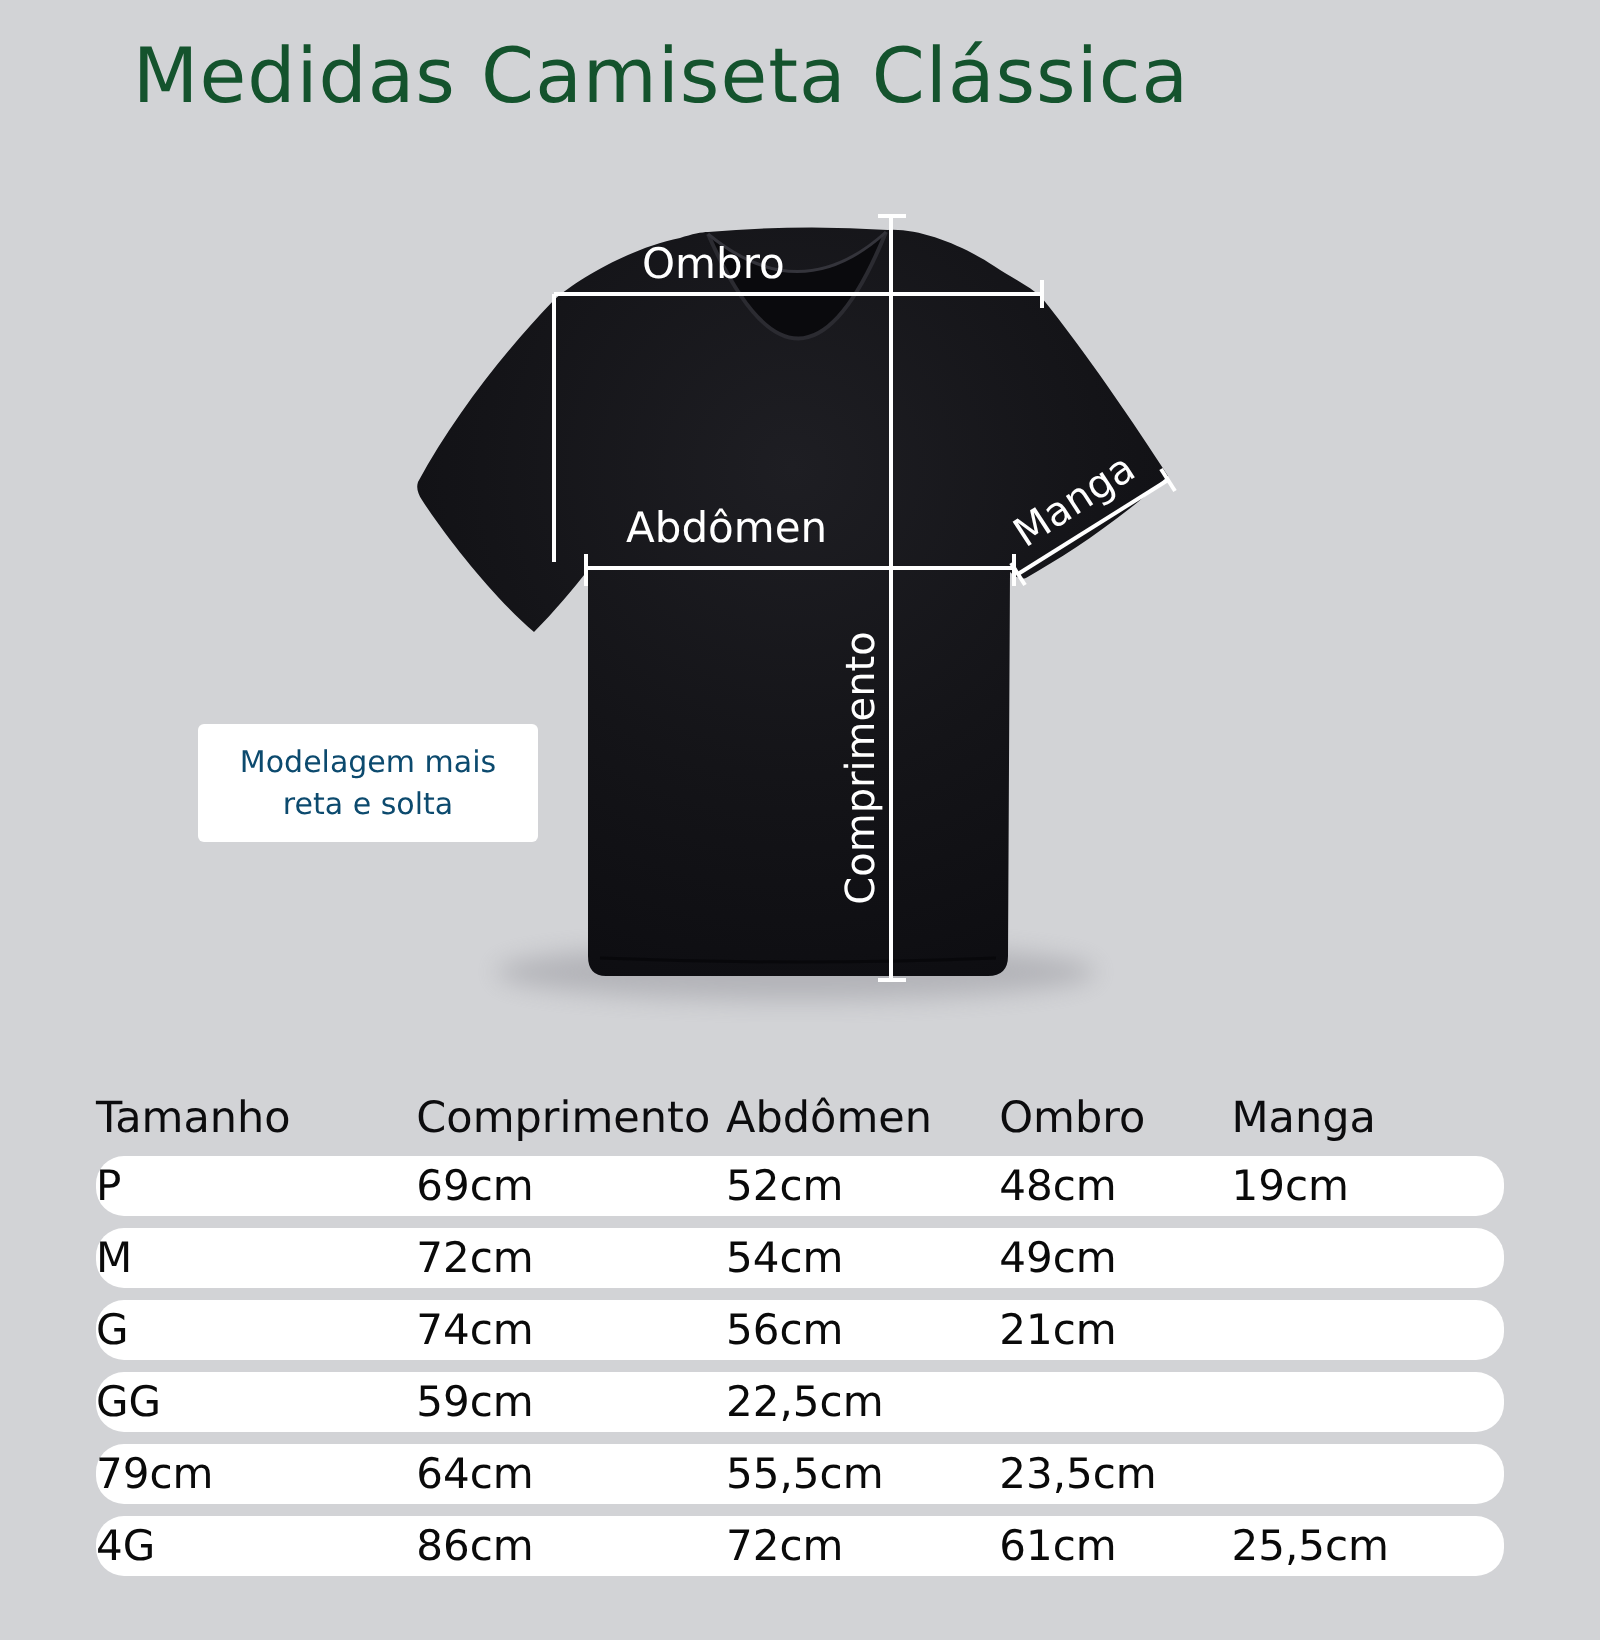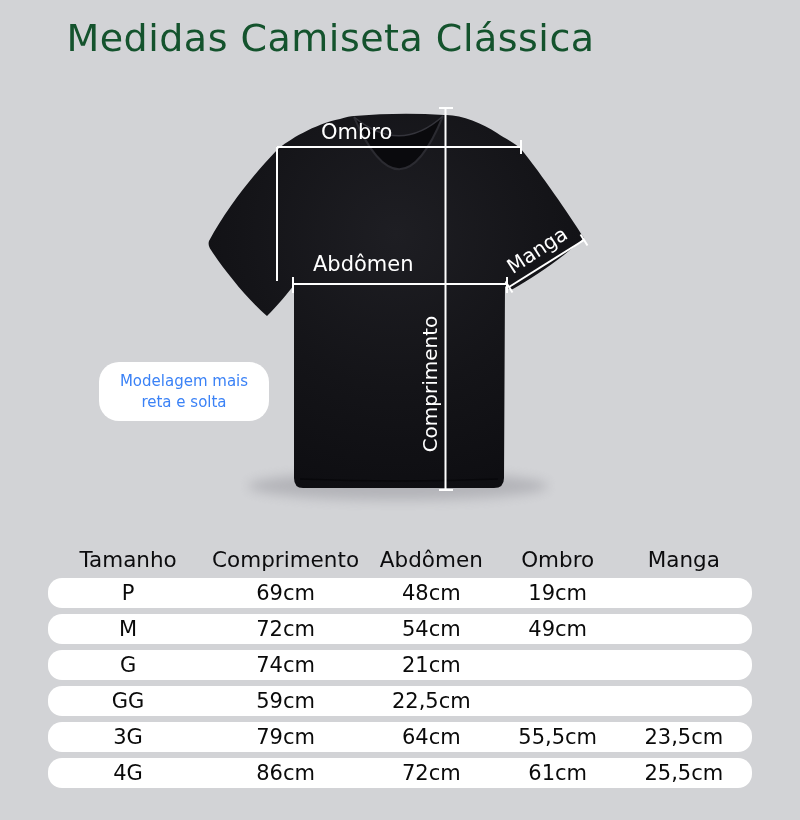--- a/index.html
+++ b/index.html
@@ -27,30 +27,30 @@
   .lbl-comprimento{
     left:430px;top:384px;font-size:20px;
     transform:translate(-50%,-50%) rotate(-90deg);
   }
   .lbl-manga{
     left:537px;top:250px;font-size:20px;
     transform:translate(-50%,-50%) rotate(-33deg);
   }
   .note-box{
     position:absolute;left:99px;top:362px;width:170px;height:59px;
-    background:#ffffff;border-radius:20px;
+    background:#ffffff;border-radius:3px;
     display:flex;align-items:center;justify-content:center;
-    text-align:center;font-size:15px;line-height:1.4;color:#3b82f6;
+    text-align:center;font-size:15px;line-height:1.4;color:#0c4a6e;
     padding:0 10px;box-sizing:border-box;
   }
   .size-table{position:absolute;left:48px;top:544px;width:704px;}
   .t-head,.t-row{
     display:grid;
     grid-template-columns:22.75% 22% 19.4% 16.5% 19.35%;
-    height:30px;align-items:center;text-align:center;
+    height:30px;align-items:center;text-align:left;
   }
   .t-head{font-size:21.5px;color:#0c0c0e;margin-bottom:4px;}
   .t-head span{white-space:nowrap;}
   .t-row{
     background:#ffffff;border-radius:14px;margin-bottom:6px;
     font-size:21px;color:#0a0a0a;
   }
   .t-row span{white-space:nowrap;}
 </style>
 </head>
@@ -134,45 +134,46 @@
       <span>Tamanho</span>
       <span>Comprimento</span>
       <span>Abdômen</span>
       <span>Ombro</span>
       <span>Manga</span>
     </div>
 
     <div class="t-row">
       <span>P</span>
       <span>69cm</span>
+      <span>52cm</span>
       <span>48cm</span>
       <span>19cm</span>
     </div>
 
     <div class="t-row">
       <span>M</span>
       <span>72cm</span>
       <span>54cm</span>
       <span>49cm</span>
     </div>
 
     <div class="t-row">
       <span>G</span>
       <span>74cm</span>
+      <span>56cm</span>
       <span>21cm</span>
     </div>
 
     <div class="t-row">
       <span>GG</span>
       <span>59cm</span>
       <span>22,5cm</span>
     </div>
 
     <div class="t-row">
-      <span>3G</span>
       <span>79cm</span>
       <span>64cm</span>
       <span>55,5cm</span>
       <span>23,5cm</span>
     </div>
 
     <div class="t-row">
       <span>4G</span>
       <span>86cm</span>
       <span>72cm</span>

